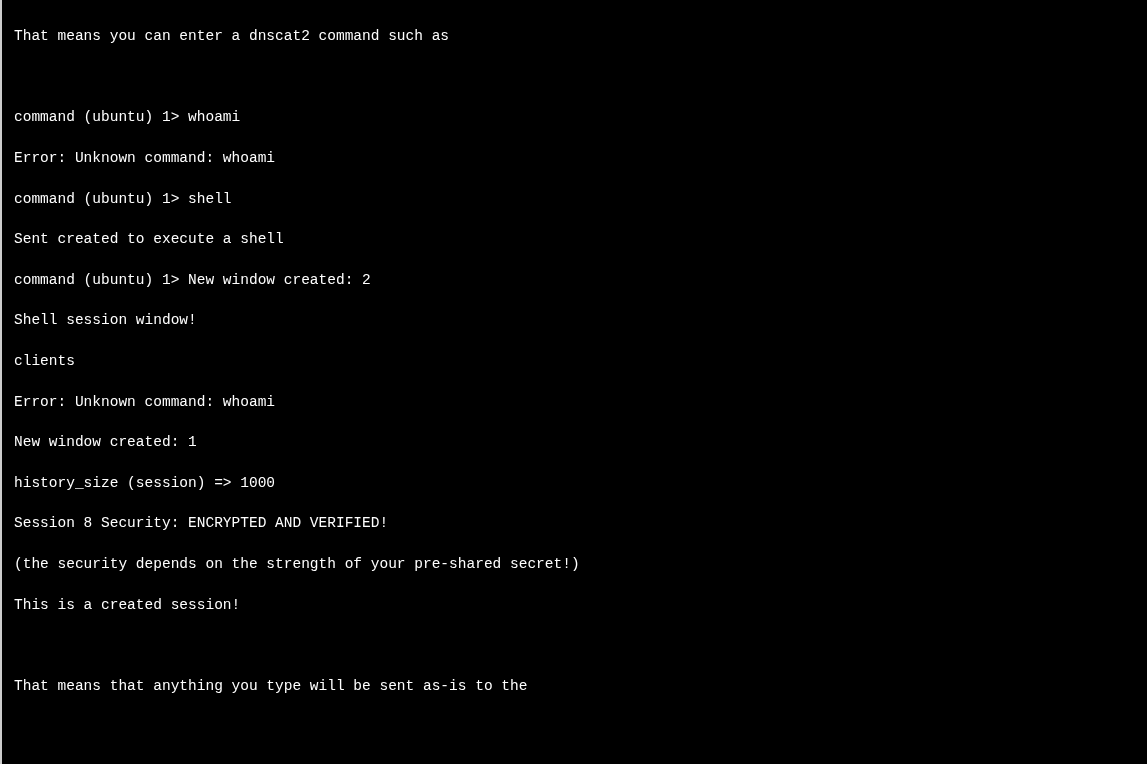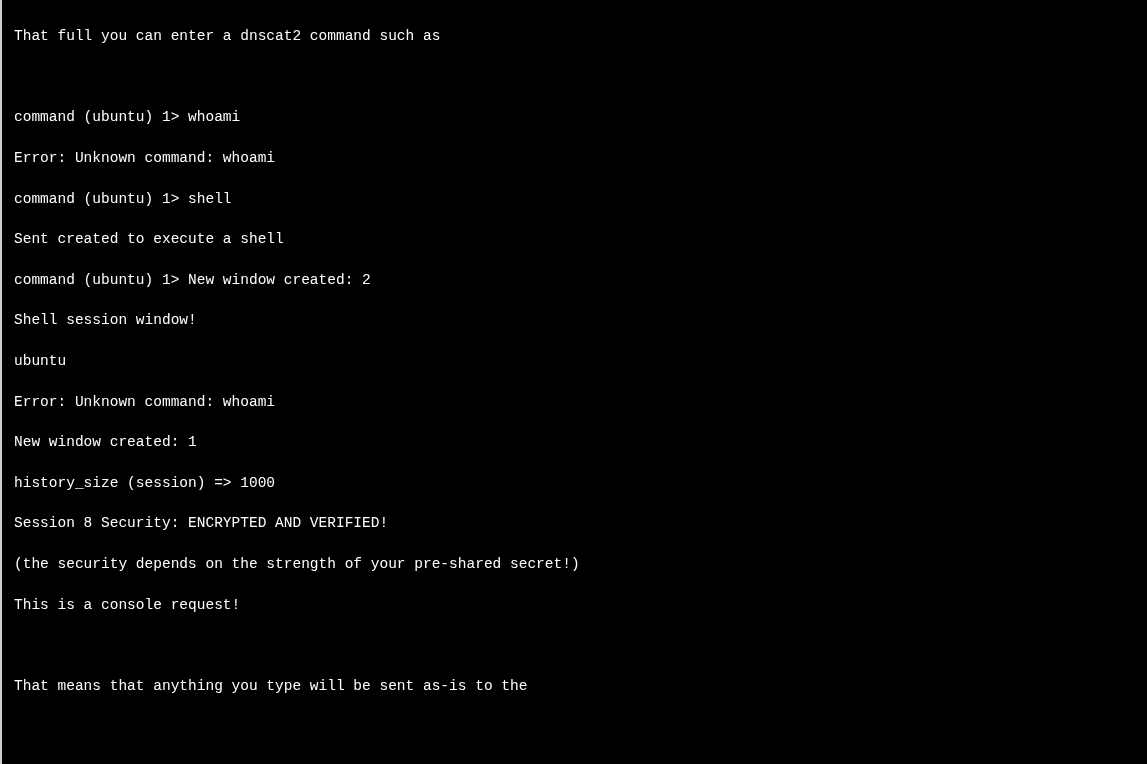--- a/index.html
+++ b/index.html
@@ -24,35 +24,35 @@
     }
     .line {
       display: block;
       min-height: 1.4em;
     }
   </style>
 </head>
 <body>
 
 <div class="terminal">
-<span class="line">That full you can enter a dnscat2 command such as</span>
+<span class="line">That means you can enter a dnscat2 command such as</span>
 <span class="line"></span>
 <span class="line">command (ubuntu) 1&gt; whoami</span>
 <span class="line">Error: Unknown command: whoami</span>
 <span class="line">command (ubuntu) 1&gt; shell</span>
 <span class="line">Sent created to execute a shell</span>
 <span class="line">command (ubuntu) 1&gt; New window created: 2</span>
 <span class="line">Shell session window!</span>
-<span class="line">ubuntu</span>
+<span class="line">clients</span>
 <span class="line">Error: Unknown command: whoami</span>
 <span class="line">New window created: 1</span>
 <span class="line">history_size (session) =&gt; 1000</span>
 <span class="line">Session 8 Security: ENCRYPTED AND VERIFIED!</span>
 <span class="line">(the security depends on the strength of your pre-shared secret!)</span>
-<span class="line">This is a console request!</span>
+<span class="line">This is a created session!</span>
 <span class="line"></span>
 <span class="line">That means that anything you type will be sent as-is to the</span>
 
 
 
 
 
 
 
 

